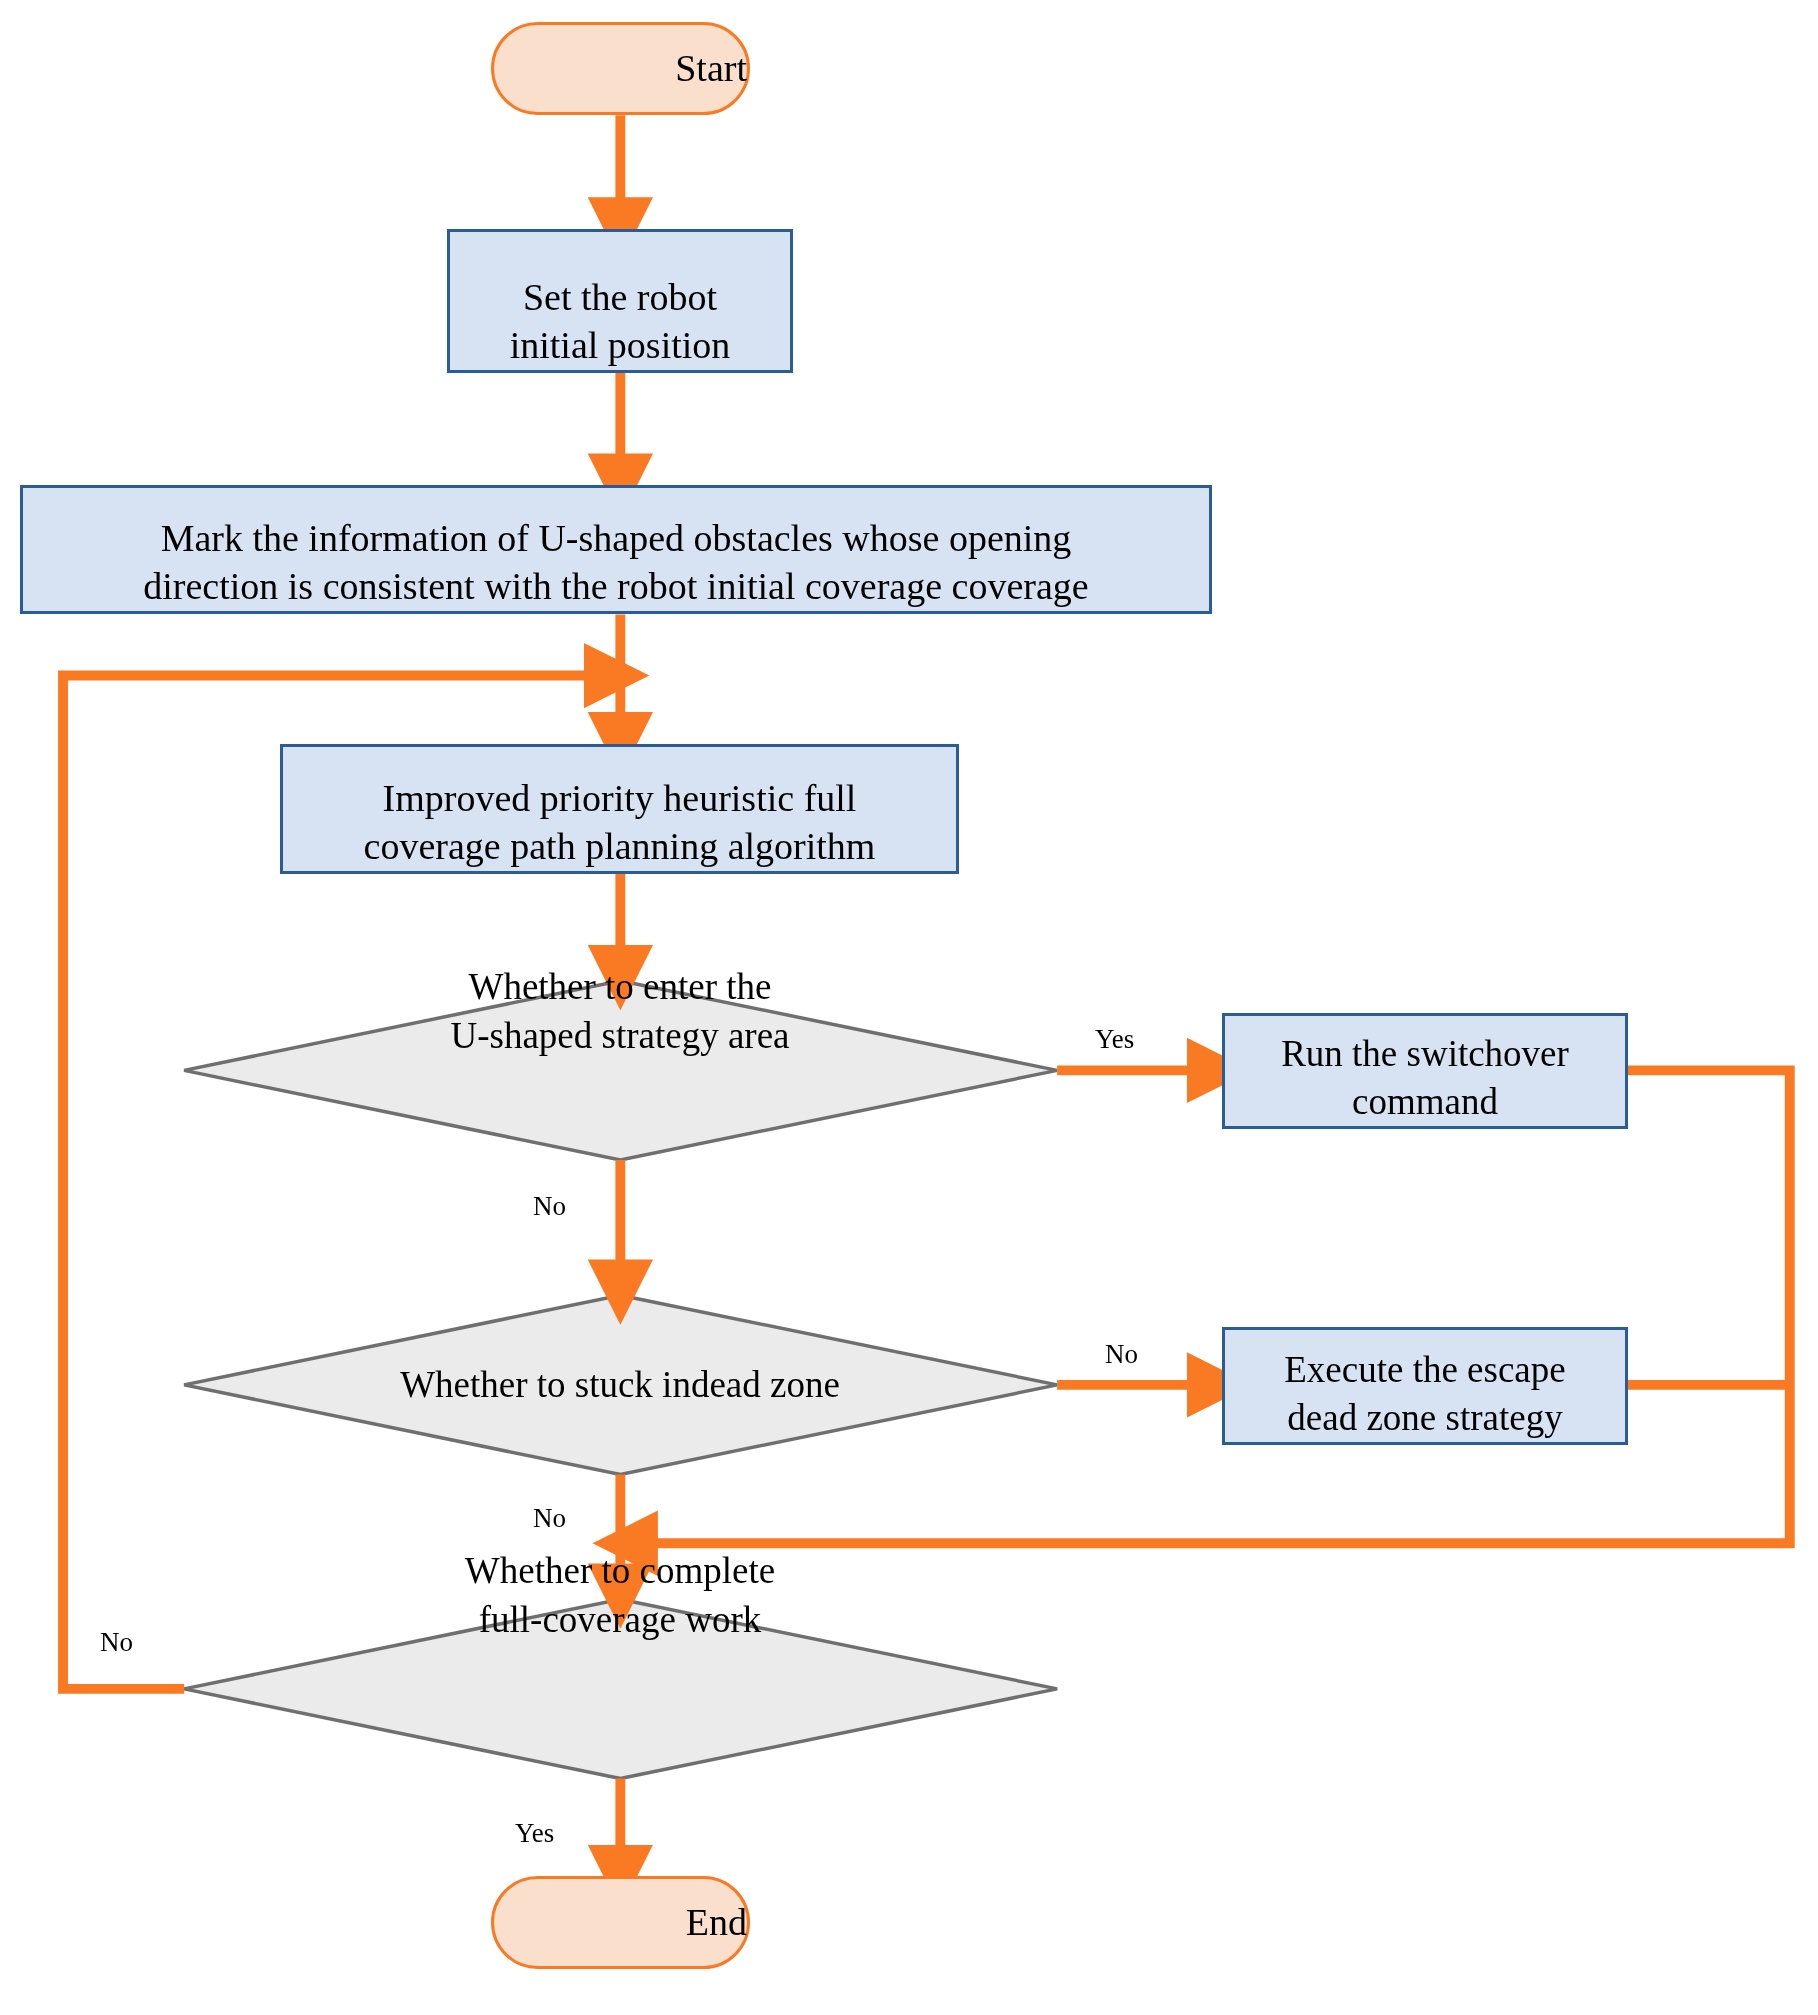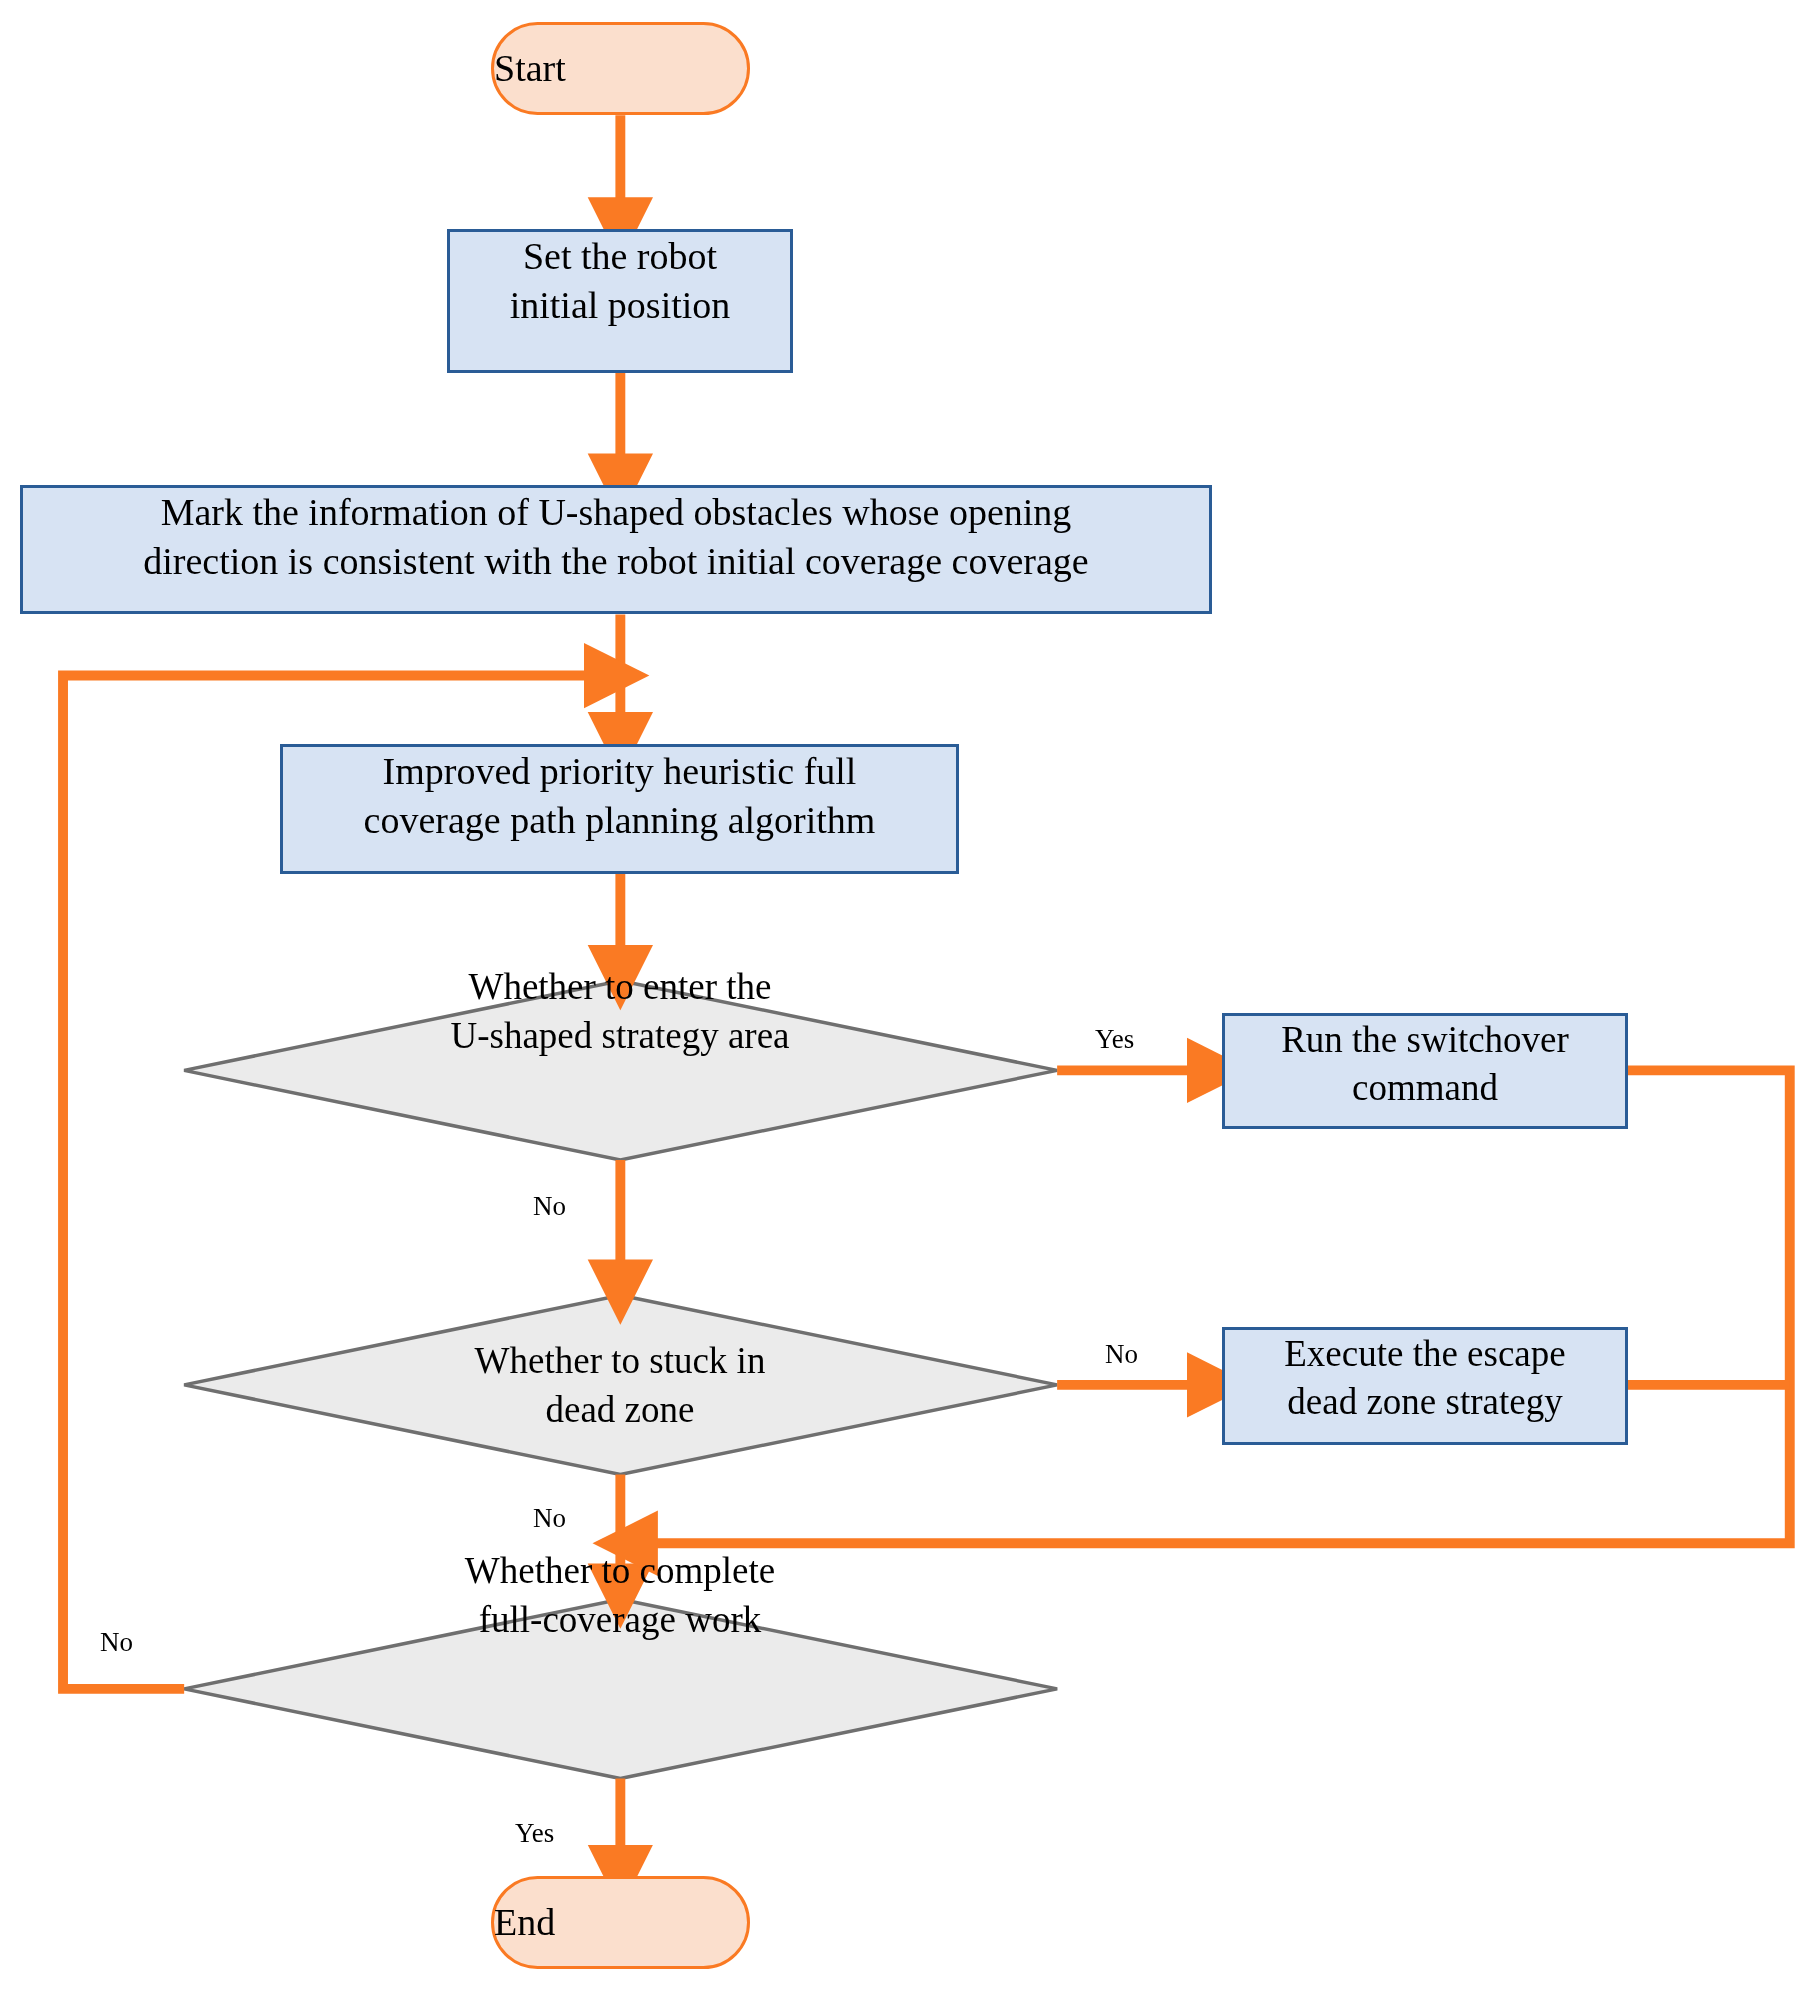--- a/index.html
+++ b/index.html
@@ -1,21 +1,21 @@
 <!DOCTYPE html>
 <html style="font-size:9.3px"><head>
 <meta charset="utf-8">
 <style>
   html,body{margin:0;padding:0;background:#ffffff;}
   body{width:1819px;height:2015px;position:relative;overflow:hidden;
        font-family:"Liberation Serif","DejaVu Serif",serif;}
   #stage{position:absolute;left:0;top:0;width:1819px;height:2015px;}
   svg.layer{position:absolute;left:0;top:0;width:1819px;height:2015px;}
 
-  .node{position:absolute;display:flex;align-items:center;justify-content:flex-start;
+  .node{position:absolute;display:flex;align-items:center;justify-content:flex-end;
         text-align:center;box-sizing:border-box;color:#000;}
   .terminator{background:#fbdfcd;border:3.5px solid #fa7a23;border-radius:52px;}
   .process{background:#d7e3f3;border:3.5px solid #2a5c96;}
   .decision-label{position:absolute;display:flex;align-items:center;
         justify-content:center;text-align:center;color:#000;pointer-events:none;}
   .edge-label{position:absolute;color:#000;white-space:nowrap;}
   .t1{font-size:38px;line-height:1.28;}
   .t2{font-size:37px;line-height:1.30;}
   .t3{font-size:27px;line-height:1.30;}
 </style>
@@ -91,21 +91,21 @@
   <div class="decision-label t2" style="left:329px;top:956px;width:582px;height:111px;flex-direction:column;">
     <span>Whether to enter the</span>
     <span>U-shaped strategy area</span>
   </div>
 
   <div class="node process t2" style="left:1222px;top:1013px;width:406px;height:116px;flex-direction:column;">
     <span>Run the switchover</span>
     <span>command</span>
   </div>
 
-  <div class="decision-label t2" style="left:329px;top:1330px;width:582px;height:111px;flex-direction:column;">
+  <div class="decision-label t2" style="left:329px;top:1330px;width:582px;height:111px;flex-direction:row;">
     <span>Whether to stuck in</span>
     <span>dead zone</span>
   </div>
 
   <div class="node process t2" style="left:1222px;top:1327px;width:406px;height:118px;flex-direction:column;">
     <span>Execute the escape</span>
     <span>dead zone strategy</span>
   </div>
 
   <div class="decision-label t2" style="left:329px;top:1540px;width:582px;height:111px;flex-direction:column;">

